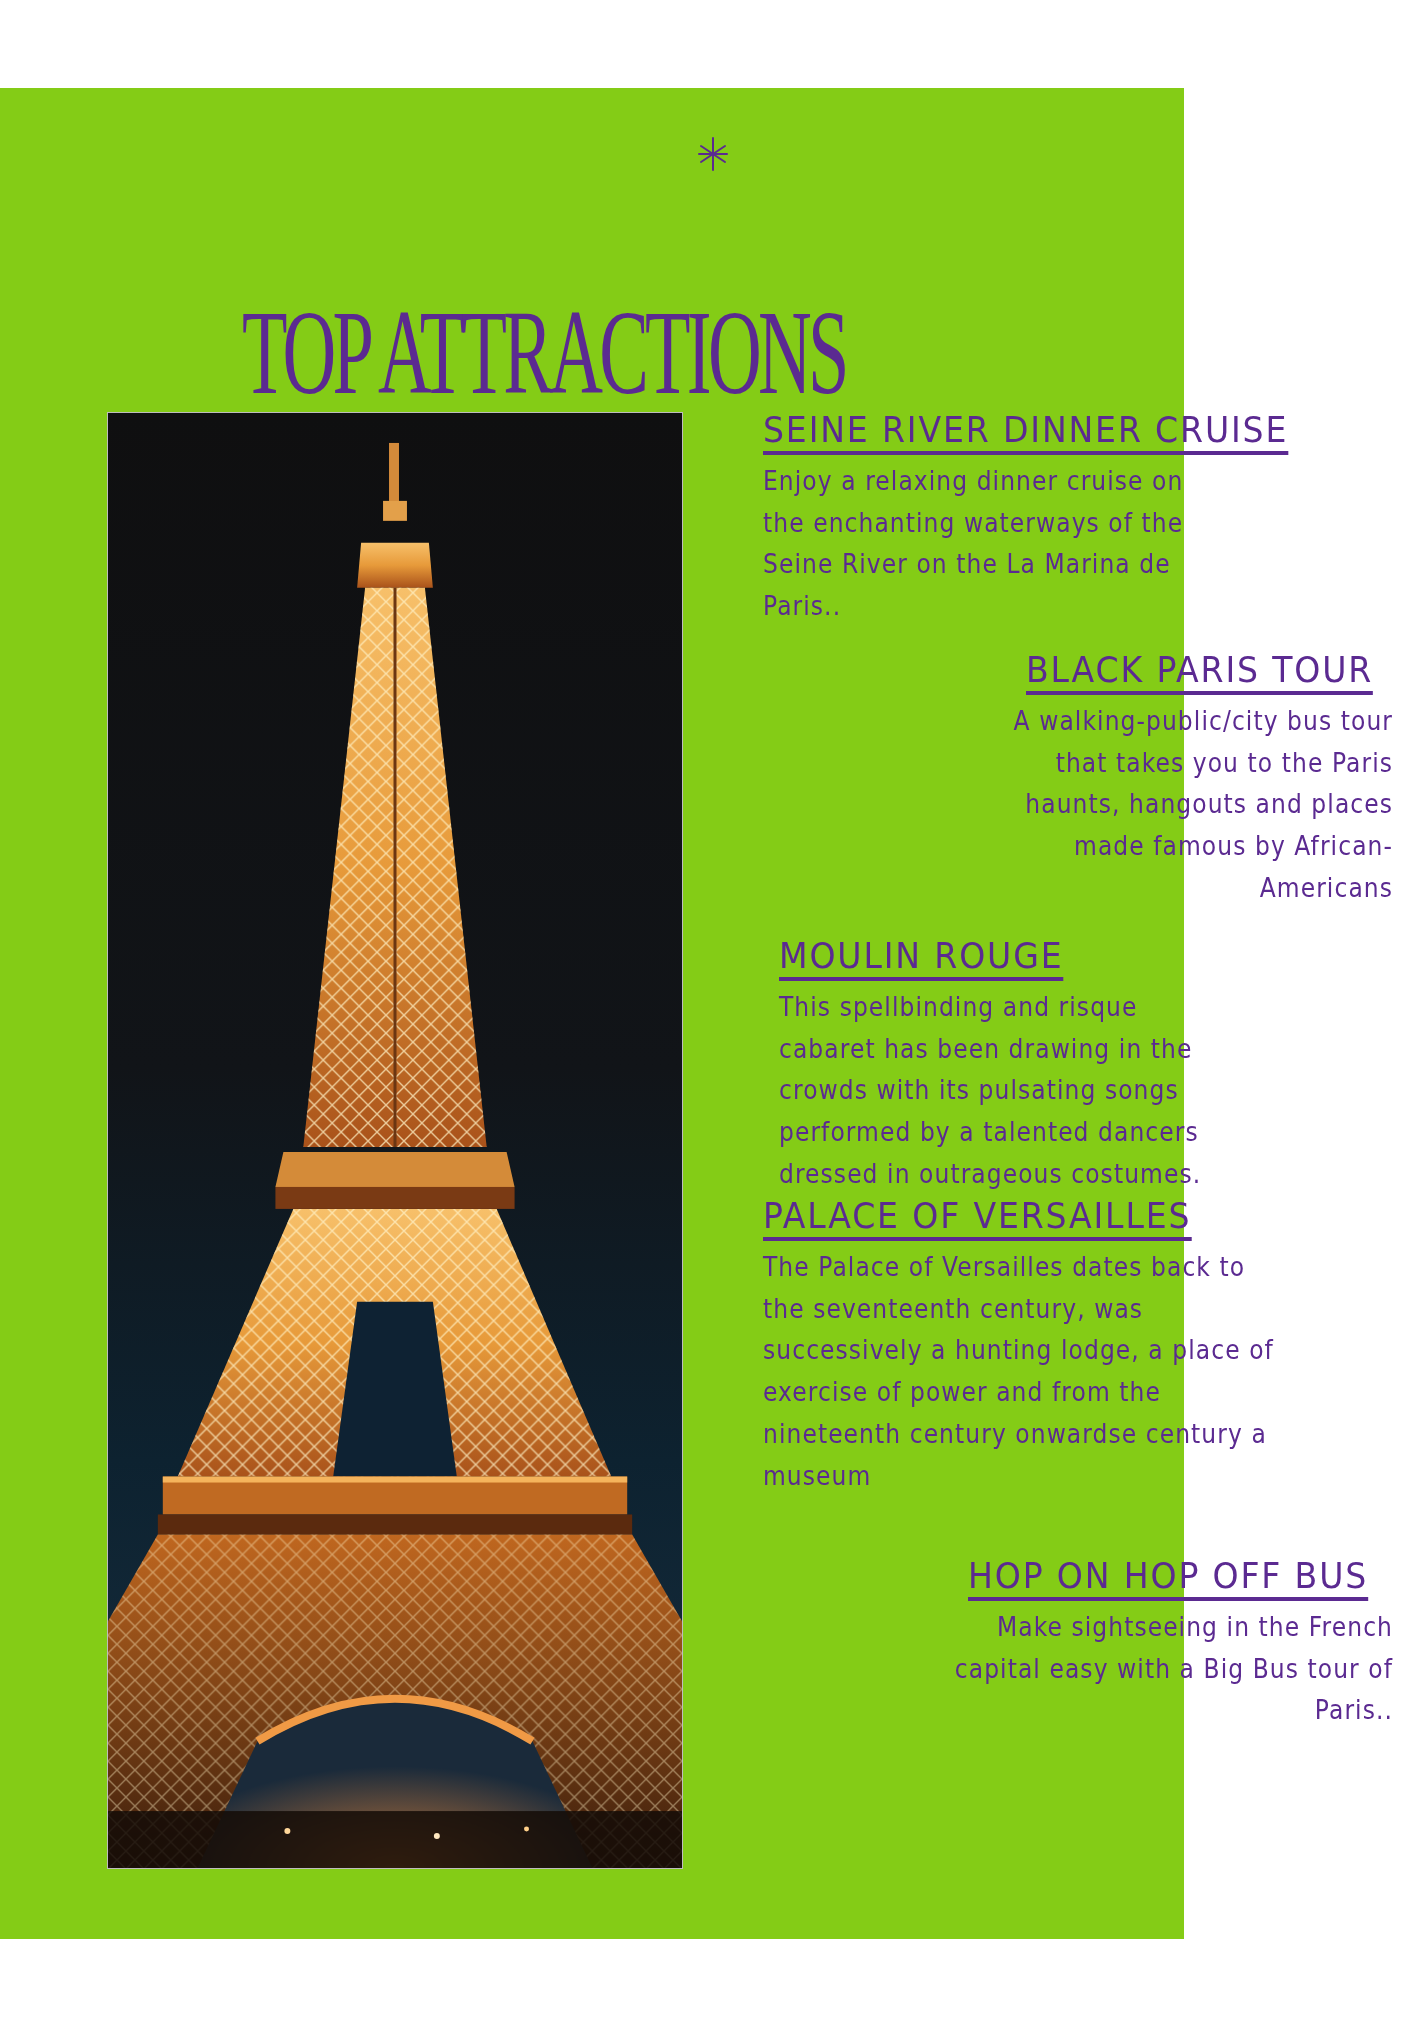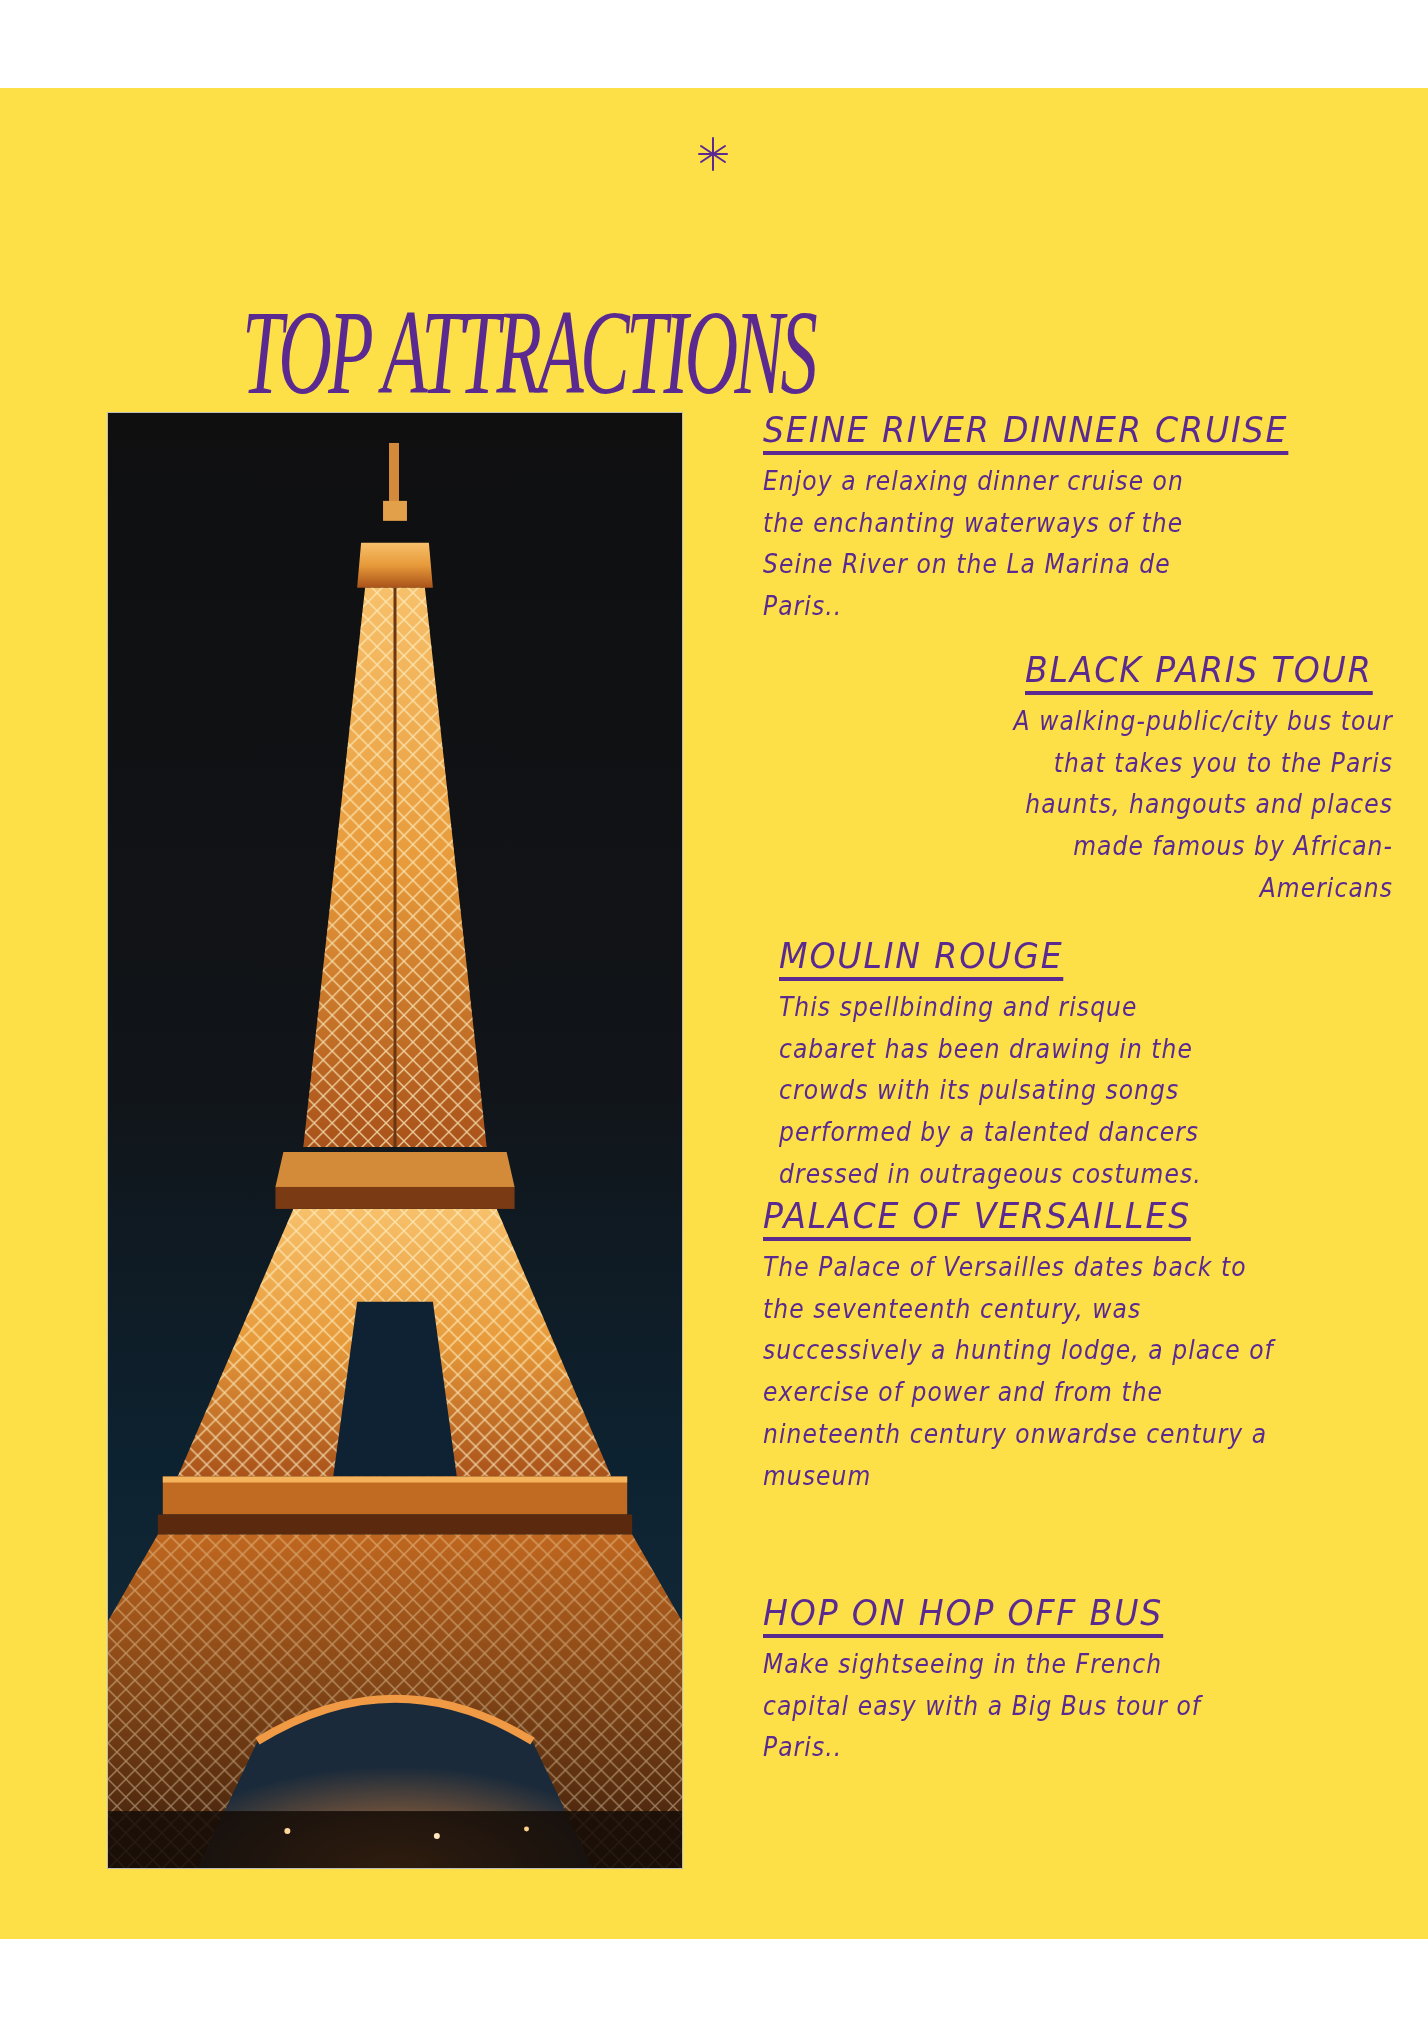--- a/index.html
+++ b/index.html
@@ -1,17 +1,17 @@
 <!DOCTYPE html>
 <html><head>
 <meta charset="utf-8">
 <style>
   html, body { margin: 0; padding: 0; }
   body { width: 1428px; height: 2028px; background: #ffffff; position: relative; overflow: hidden; }
-  .page { position: absolute; left: 0; top: 88px; width: 1428px; height: 1851px; background: #fde047; font-style: italic; }
+  .page { position: absolute; left: 0; top: 88px; width: 1184px; height: 1851px; background: #84cc16; }
   .asterisk { position: absolute; left: 695px; top: 48px; width: 36px; height: 36px; }
   .title {
     position: absolute; left: 242px; top: 130px; width: 941px; height: 110px;
     color: #5b2a91; font-family: "Liberation Serif", serif; font-weight: normal;
     font-size: 120px; line-height: 110px; white-space: nowrap;
     letter-spacing: -6px;
     transform-origin: left top;
   }
   .title span { display: inline-block; transform: scaleX(0.62); transform-origin: left top; }
   .photo { position: absolute; left: 107px; top: 324px; width: 576px; height: 1457px; overflow: hidden; border: 1px solid #bdbdbd; box-sizing: border-box; }
@@ -135,20 +135,20 @@
     </div>
     <div class="sec" style="top:1108px;">
       <div class="h">PALACE OF VERSAILLES</div>
       <div class="p">The Palace of Versailles dates back to
 the seventeenth century, was
 successively a hunting lodge, a place of
 exercise of power and from the
 nineteenth century onwardse century a
 museum</div>
     </div>
-    <div class="sec" style="top:1505px;">
+    <div class="sec" style="top:1468px;text-align:right;">
       <div class="h">HOP ON HOP OFF BUS</div>
       <div class="p">Make sightseeing in the French
 capital easy with a Big Bus tour of
 Paris..</div>
     </div>
   </div>
 </div>
 
 </body></html>

